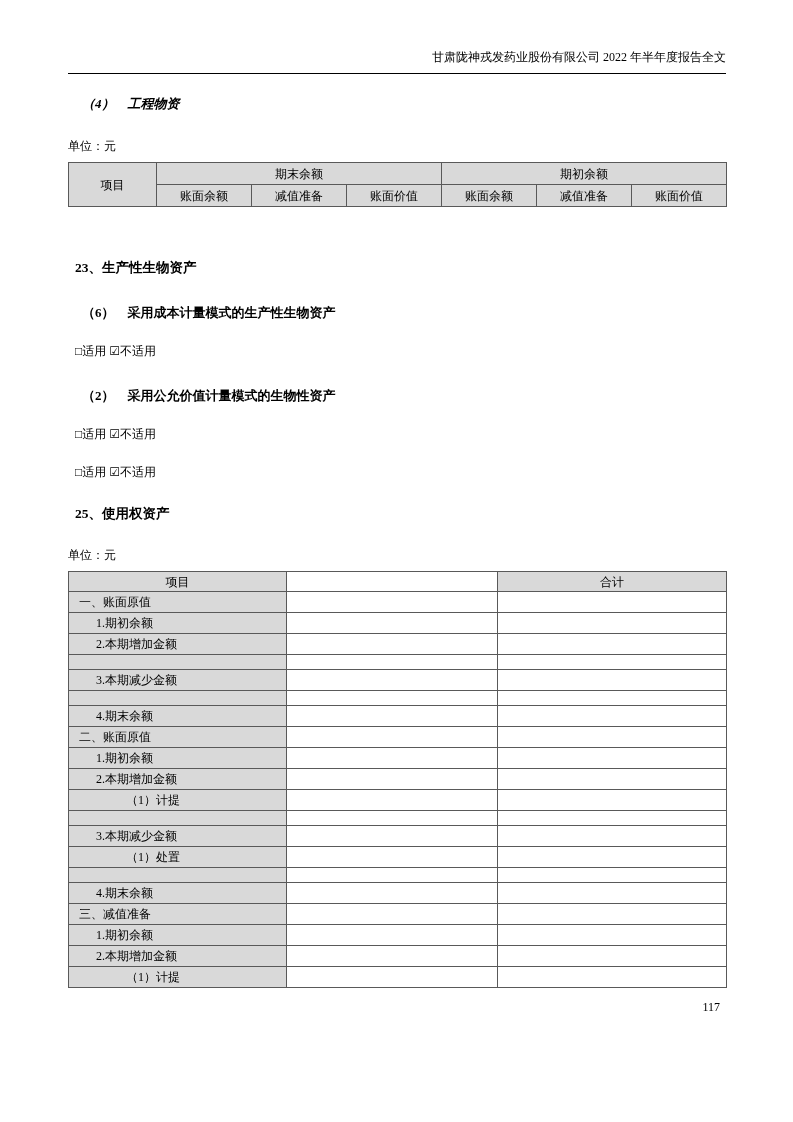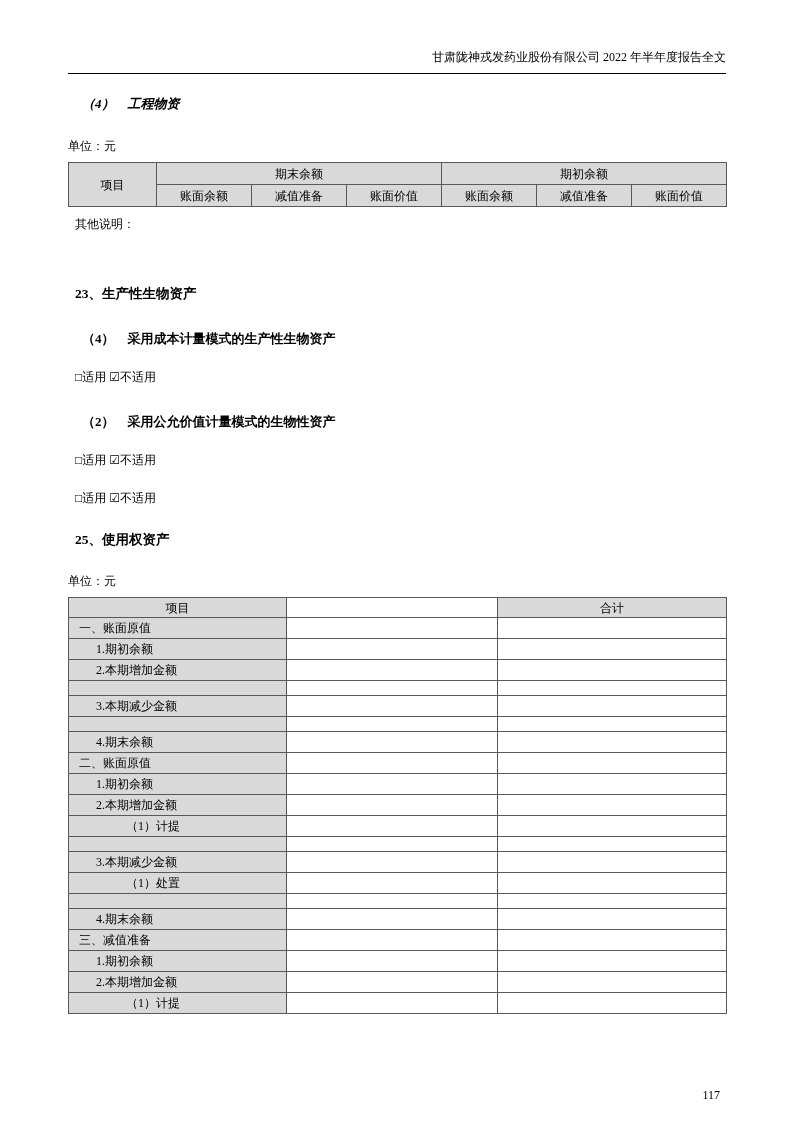--- a/index.html
+++ b/index.html
@@ -86,21 +86,21 @@
   .t2 td { height: 21px; padding: 1px 8px; }
   .t2 .label-cell { background: #d9d9d9; text-align: left; }
   .t2 .value-cell { background: #ffffff; }
   .t2 .indent-0 { padding-left: 10px; }
   .t2 .indent-1 { padding-left: 27px; }
   .t2 .indent-2 { padding-left: 57px; }
   .t2 .empty-row td { height: 15px; }
   
   .page-number {
     position: absolute;
-    top: 1088px;
+    top: 1000px;
     right: 73px;
     font-size: 12px;
   }
 </style>
 </head>
 <body>
 
 <div class="page">
 
   <div class="doc-header">
@@ -131,25 +131,24 @@
         <th>账面余额</th>
         <th>减值准备</th>
         <th>账面价值</th>
         <th>账面余额</th>
         <th>减值准备</th>
         <th>账面价值</th>
       </tr>
     </thead>
   </table>
 
-  <div class="body-line mt-othernote">其他说明：</div>
 
   <div class="h-numbered mt-sec23">23、生产性生物资产</div>
 
-  <div class="h-sub mt-sub">（4）　采用成本计量模式的生产性生物资产</div>
+  <div class="h-sub mt-sub">（6）　采用成本计量模式的生产性生物资产</div>
   <div class="body-line mt-checkbox">□适用 ☑不适用</div>
 
   <div class="h-sub mt-sub">（2）　采用公允价值计量模式的生物性资产</div>
   <div class="body-line mt-checkbox">□适用 ☑不适用</div>
 
   <div class="body-line mt-checkbox">□适用 ☑不适用</div>
 
   <div class="h-numbered mt-sec25">25、使用权资产</div>
 
   <div class="unit-label mt-unit2">单位：元</div>

